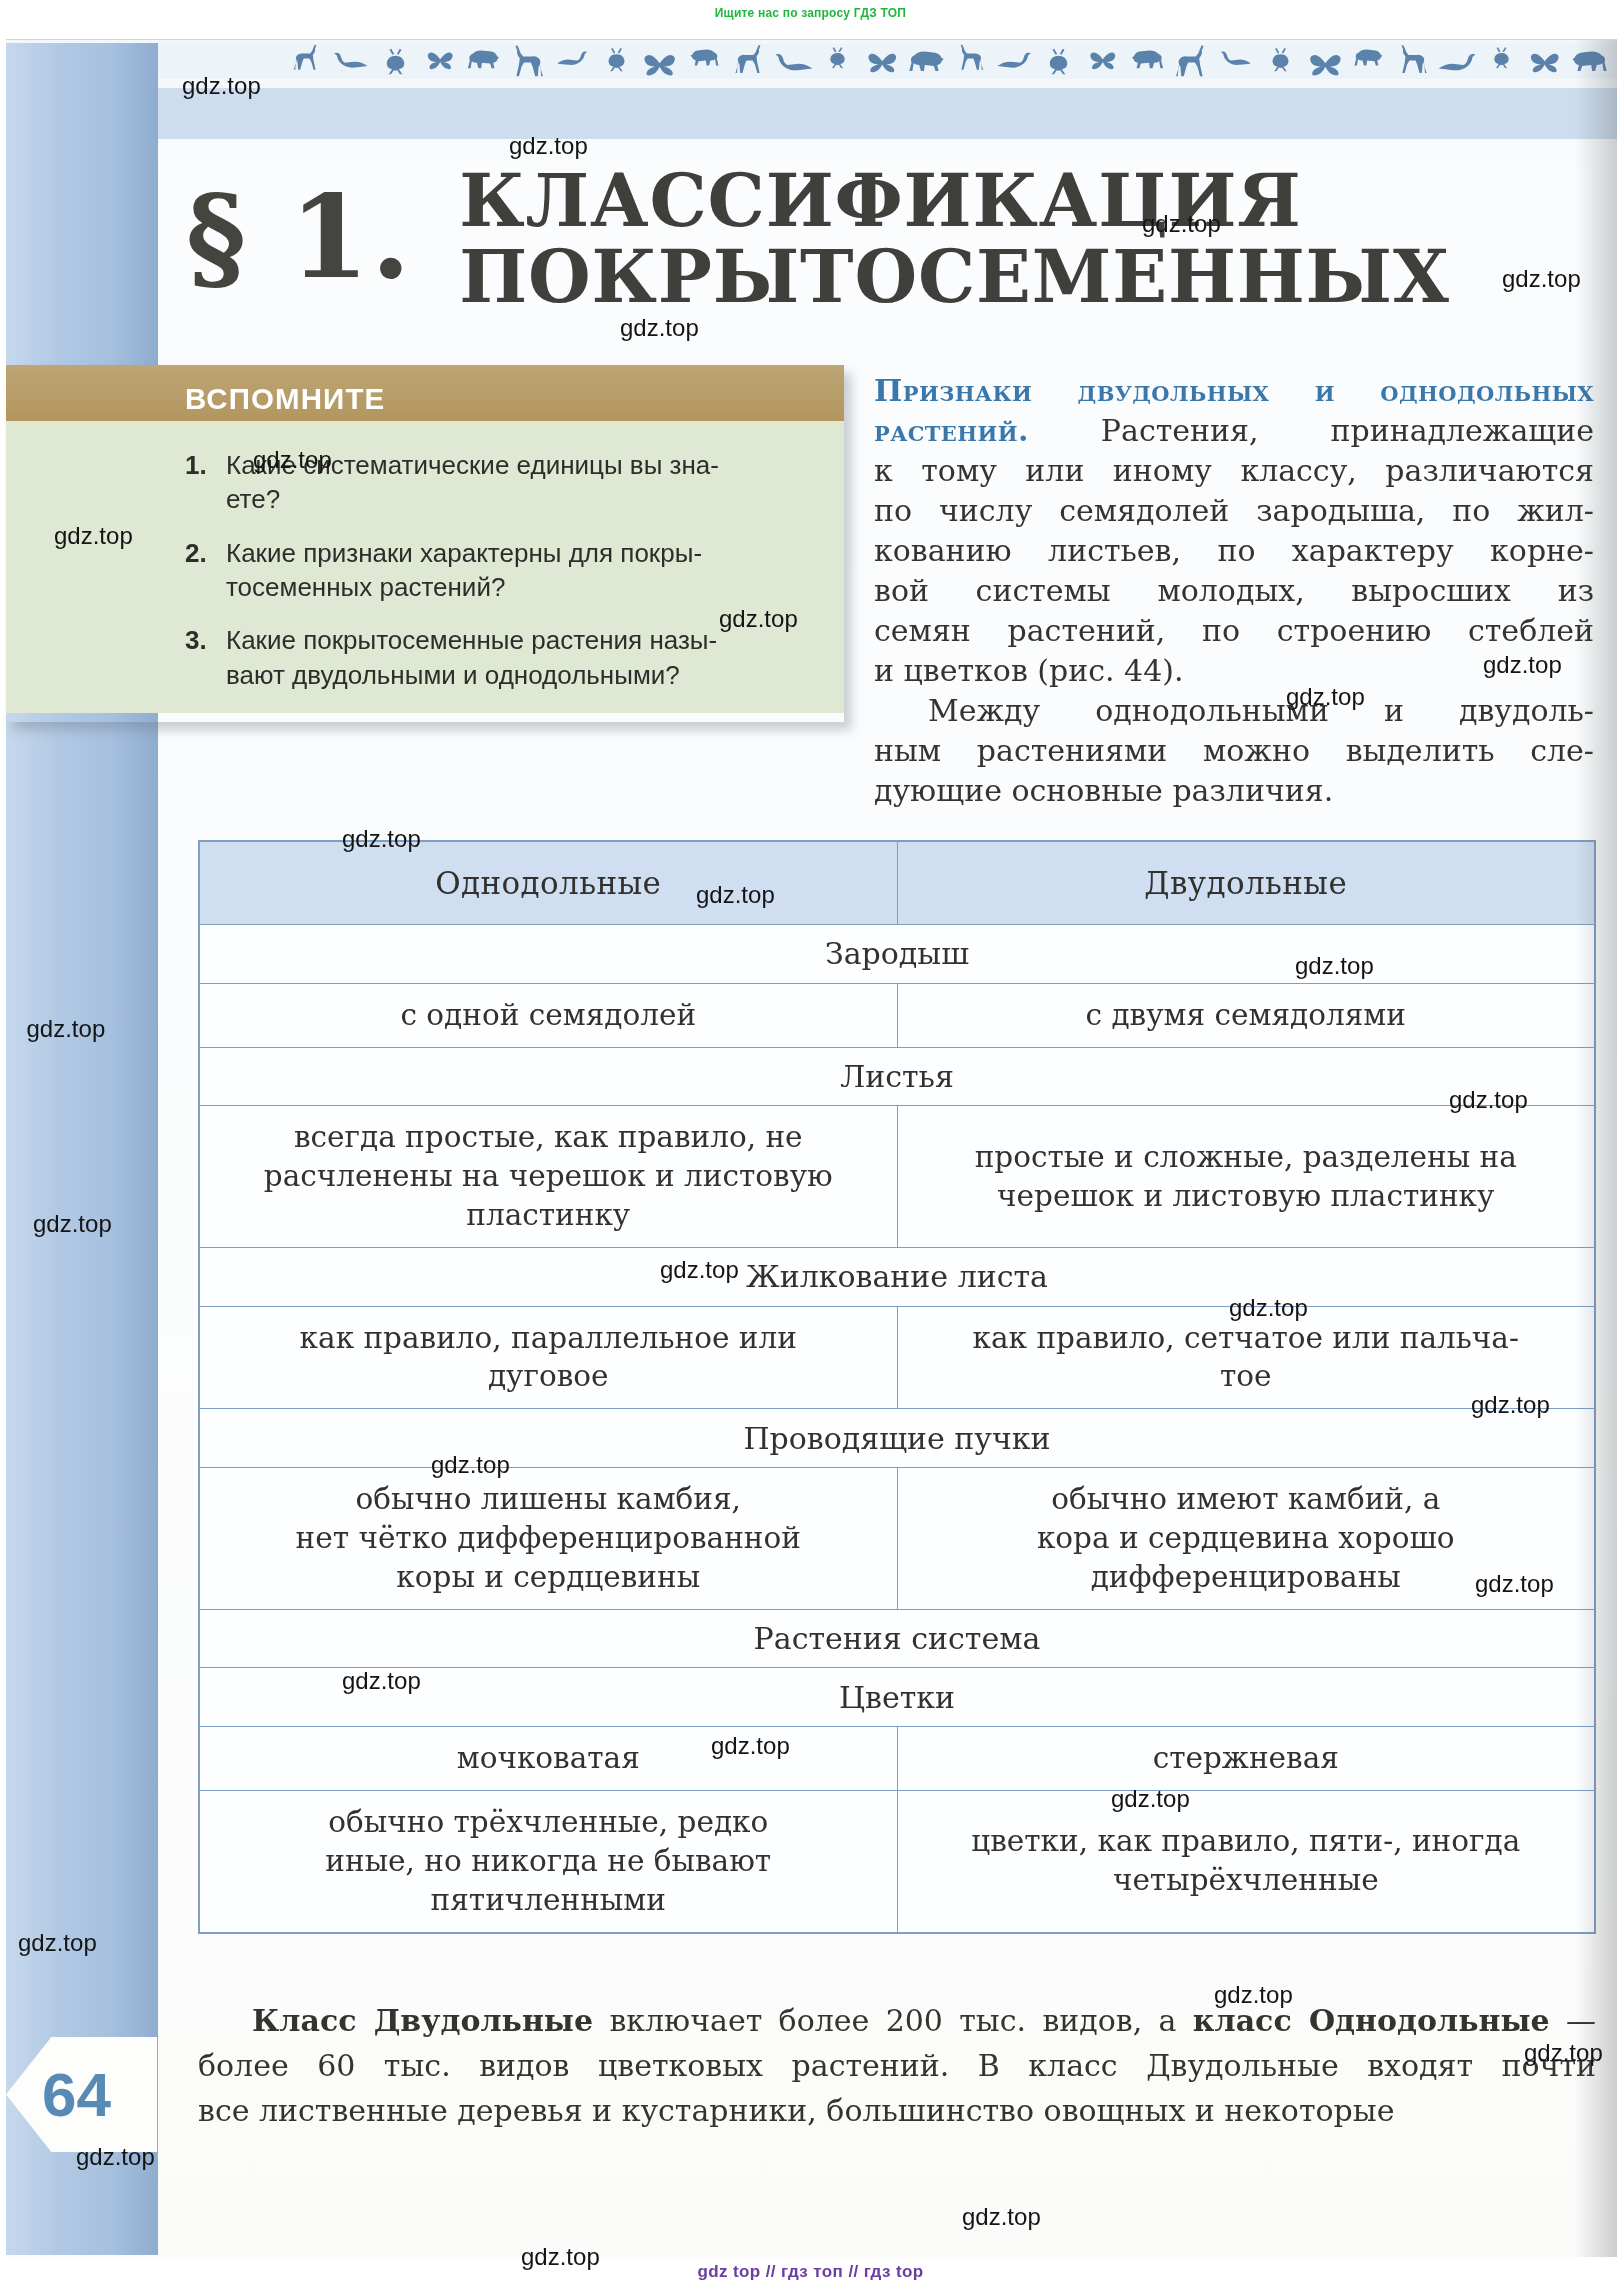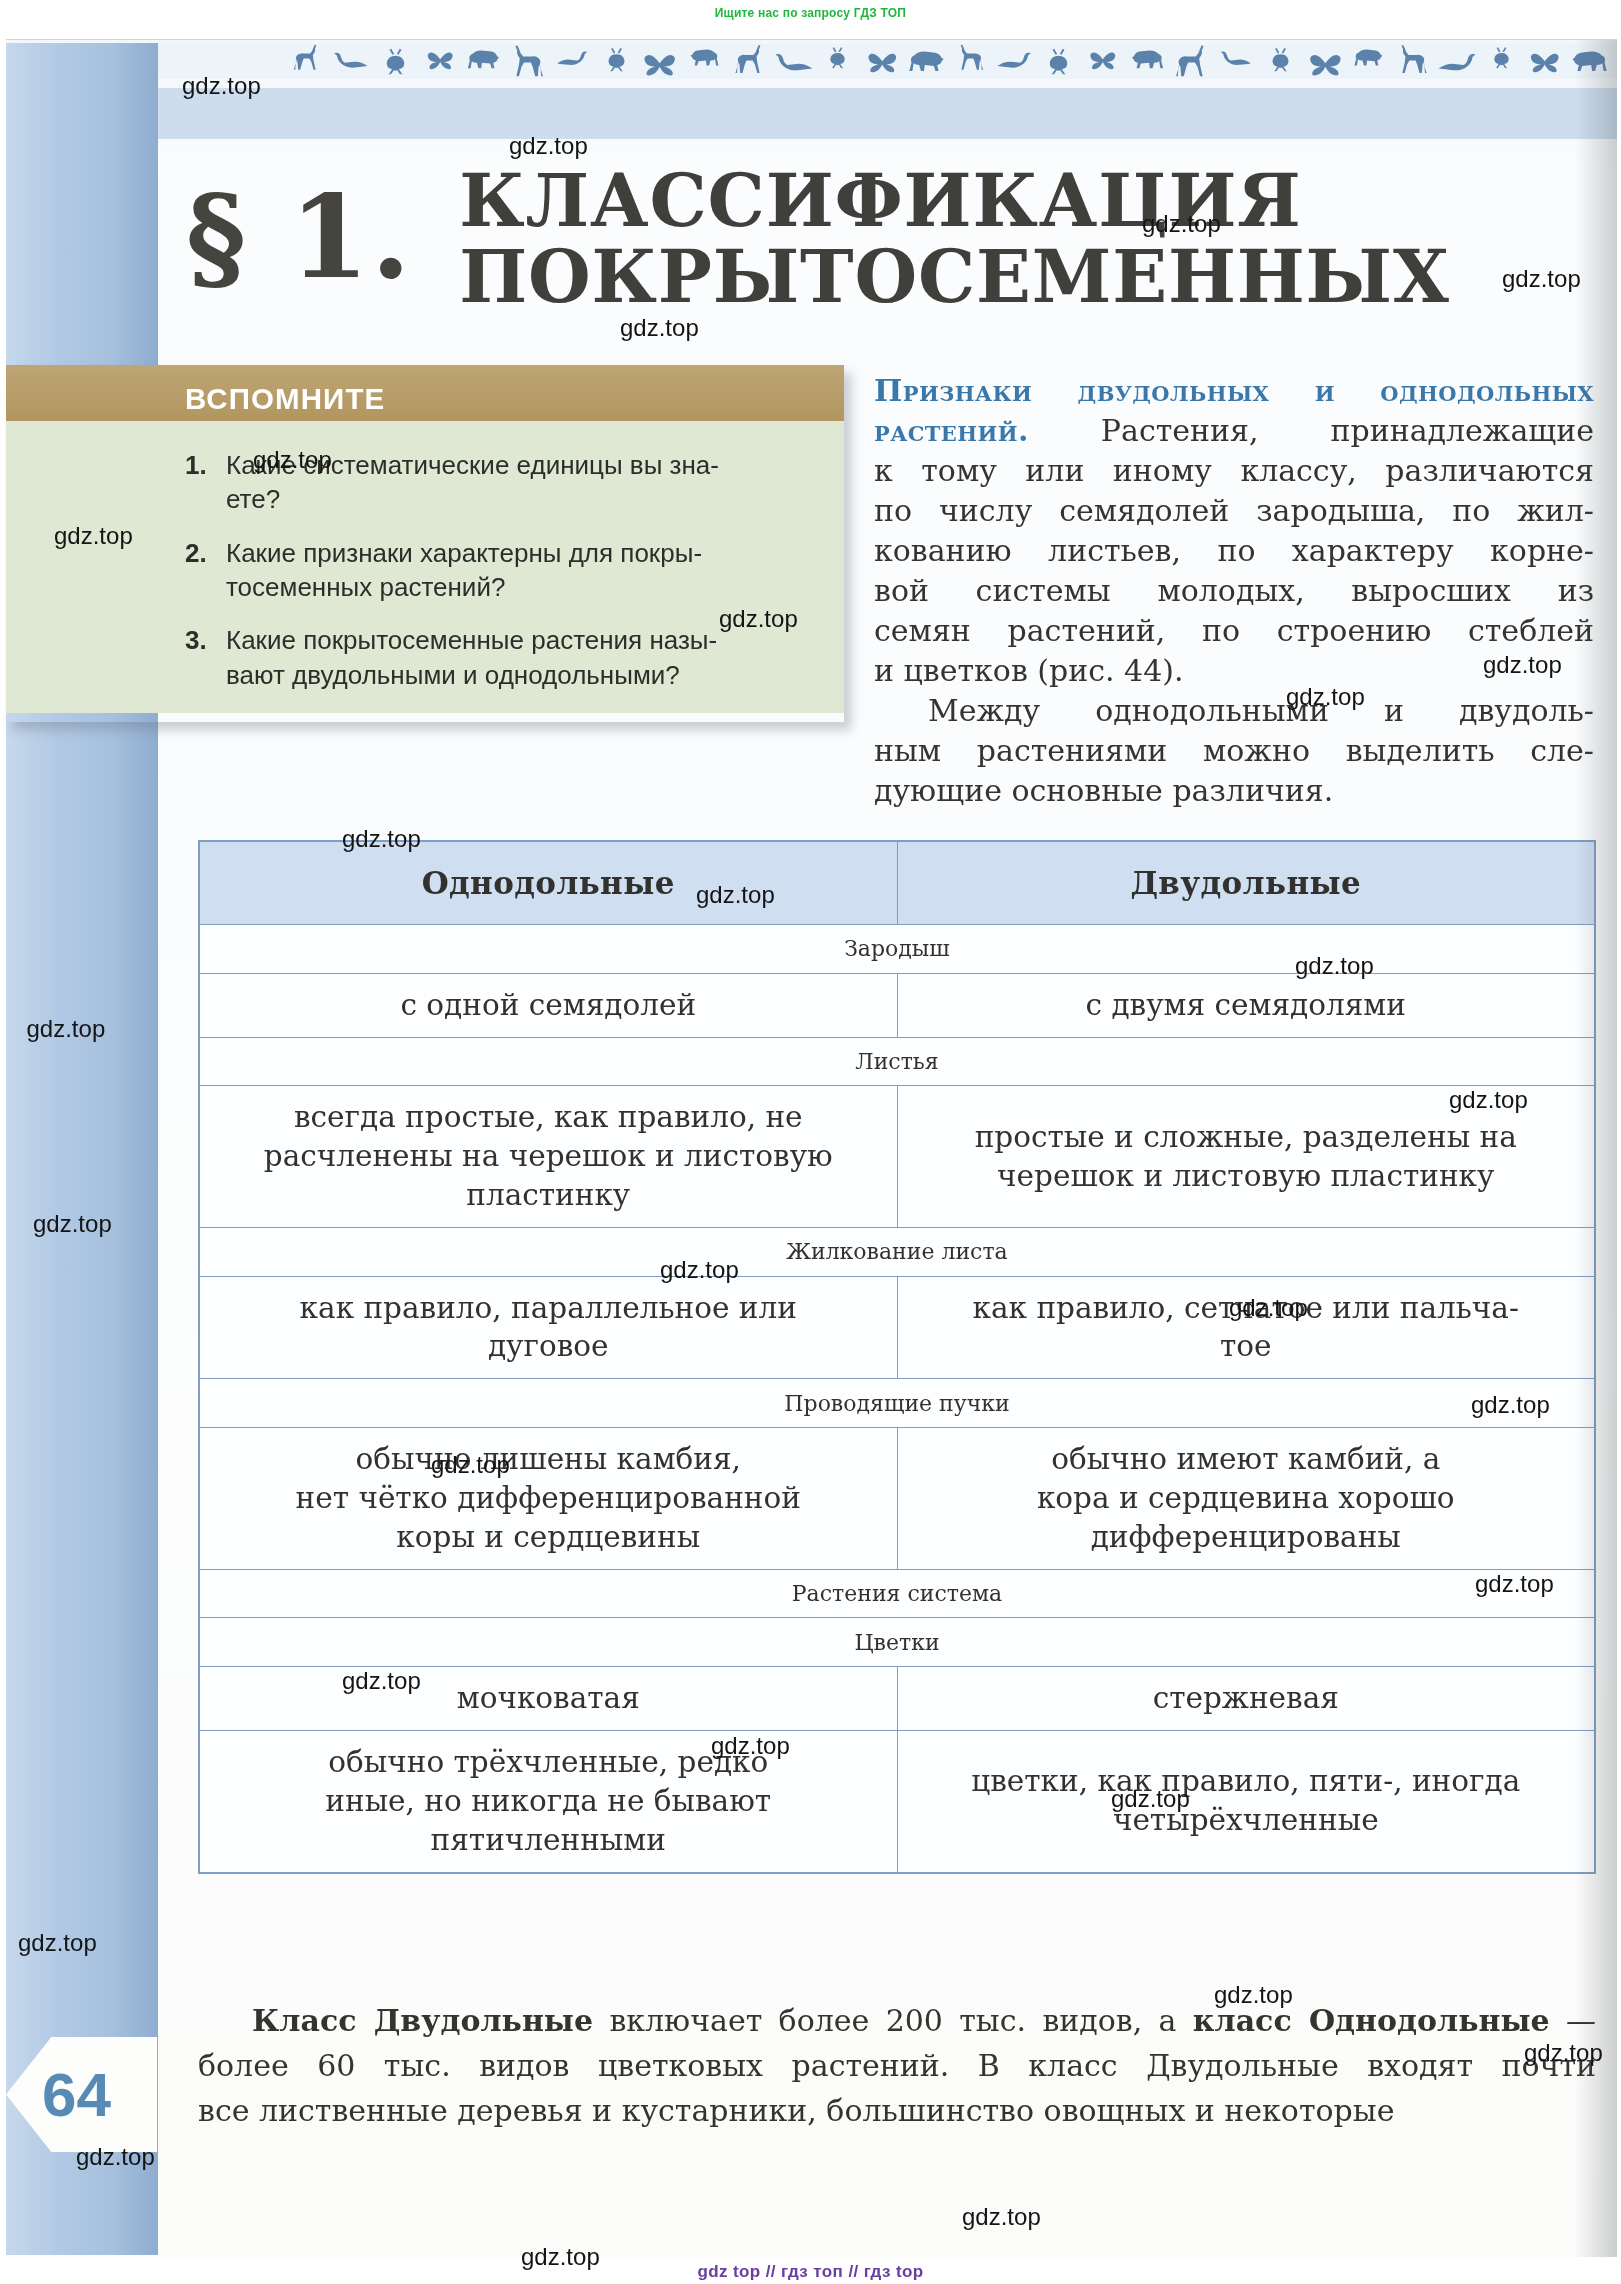--- a/index.html
+++ b/index.html
@@ -60,23 +60,23 @@
   .jline.ind{padding-left:54px;}
   .seg-lead{color:#3a78ab;font-weight:bold;font-variant:small-caps;letter-spacing:0.4px;}
   .seg-b{font-weight:bold;}
 
   
   .table-wrap{position:absolute;left:192px;top:800px;width:1398px;}
   table.cmp{width:100%;border-collapse:collapse;background:#fdfeff;
         font-family:"DejaVu Serif","Liberation Serif",serif;color:#33312e;
         border:2.3px solid #7f9ec2;}
   table.cmp th,table.cmp td{border:1.5px solid #7f9ec2;}
-  table.cmp th{background:#cfdff1;font-size:31px;font-weight:bold;letter-spacing:0.4px;
+  table.cmp th{background:#cfdff1;font-size:31px;font-weight:normal;letter-spacing:0.4px;
         padding:23px 6px;width:50%;}
-  td.section{text-align:center;font-size:22px;padding:11.3px 6px;}
+  td.section{text-align:center;font-size:30px;padding:11.3px 6px;}
   td.cell{width:50%;text-align:center;font-size:29.5px;line-height:1.32;
         padding:12px 18px;white-space:pre-line;}
 
   
   .closing-par{position:absolute;left:192px;top:1958px;width:1398px;
         font-family:"DejaVu Serif","Liberation Serif",serif;font-size:30px;color:#343330;}
   .closing-par .jline{line-height:45px;}
 
   
   .watermark{position:absolute;font-size:24px;color:#141414;

